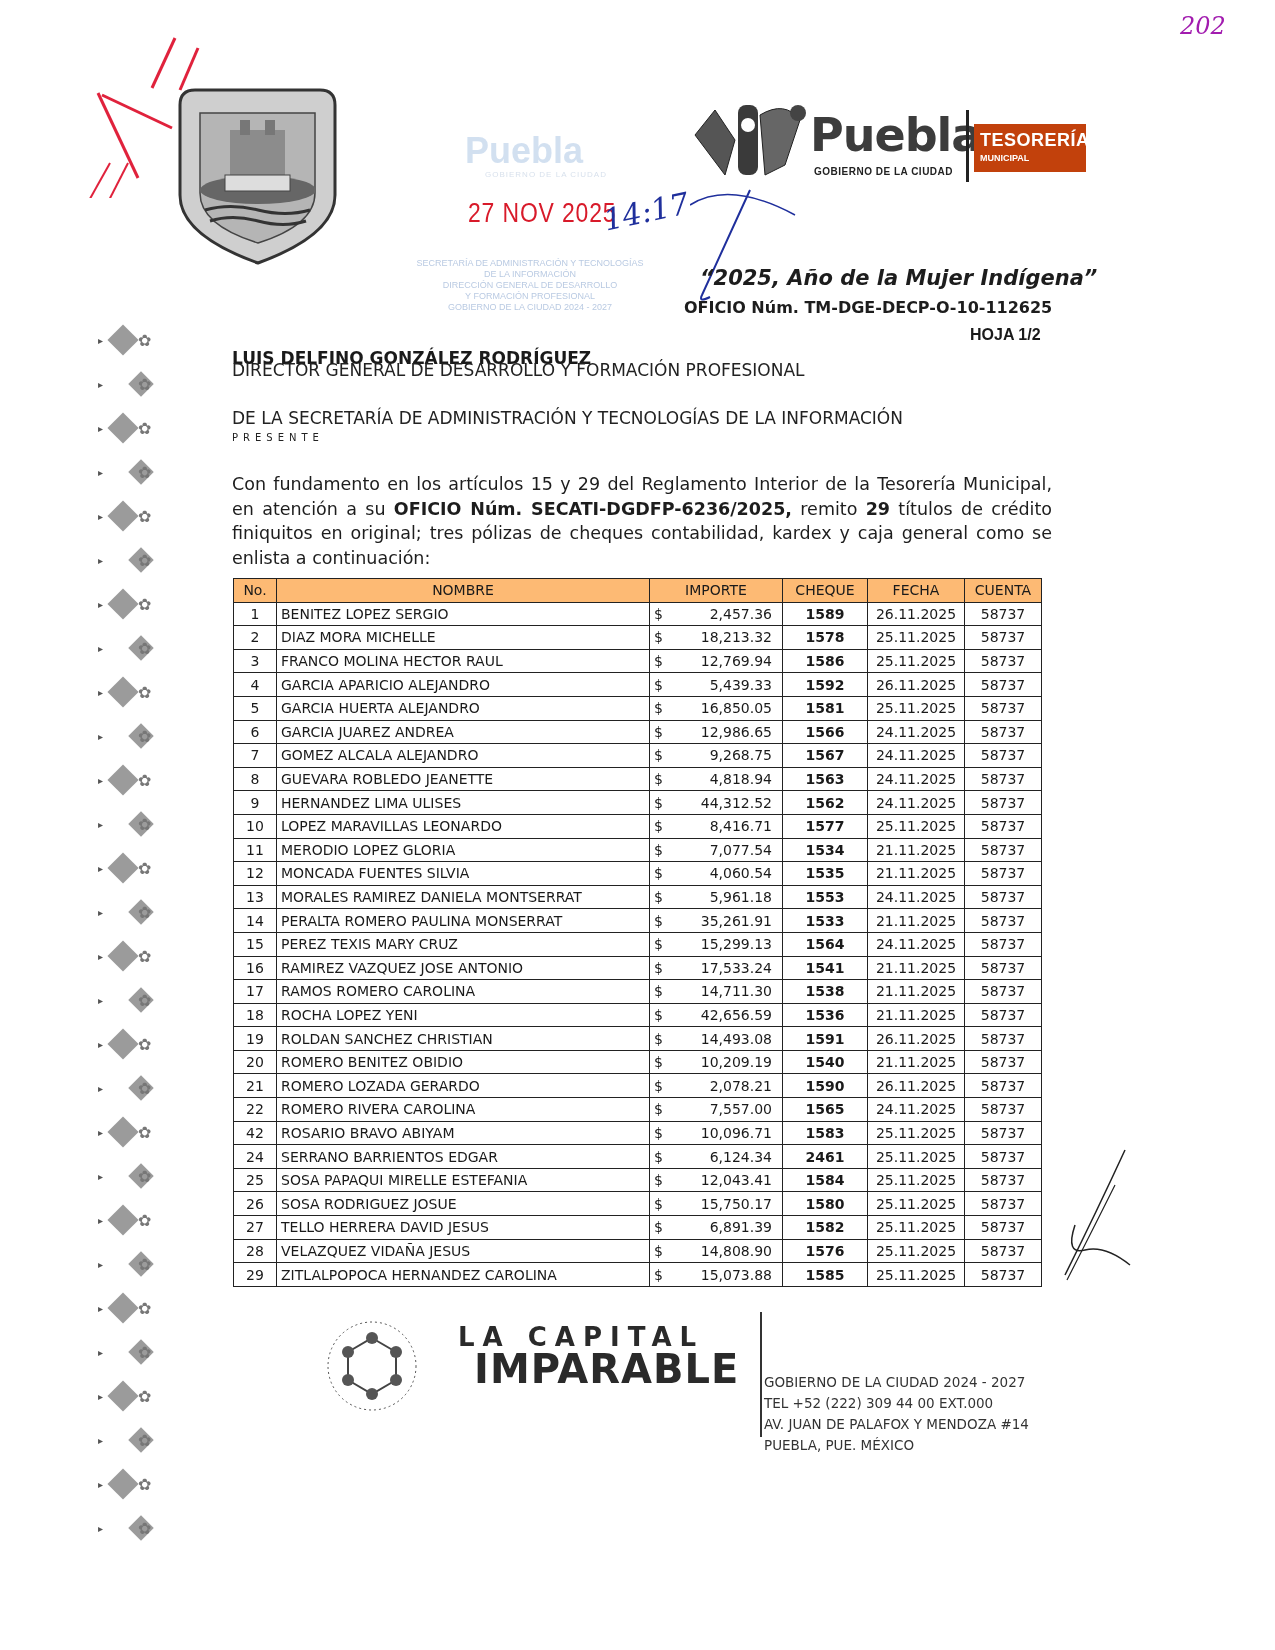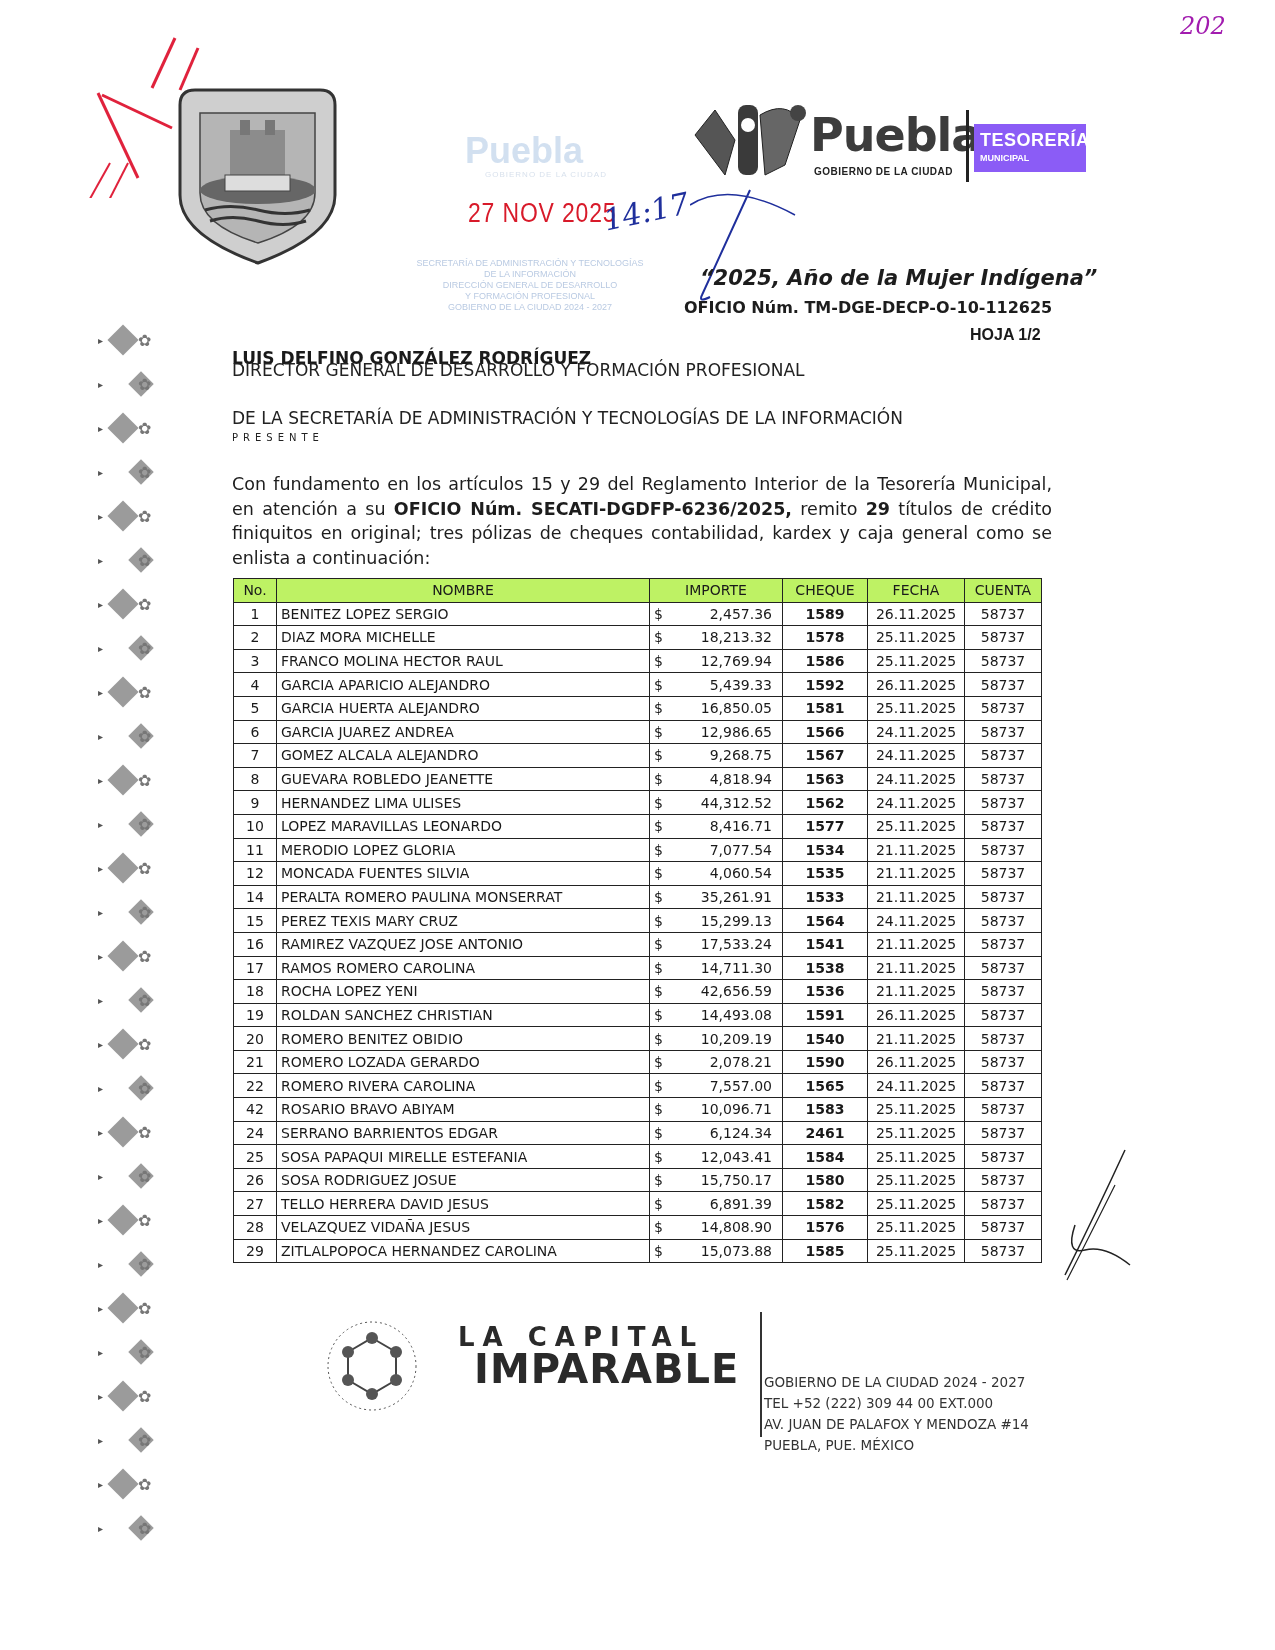--- a/index.html
+++ b/index.html
@@ -24,21 +24,21 @@
   
   .wm-logo { left:365px; top:120px; width:320px; height:65px; opacity:.35; }
   .wm-logo .wtext { position:absolute; left:100px; top:10px; font-size:36px; color:#7fa7d6; font-weight:bold; }
   .wm-logo .wsub { position:absolute; left:120px; top:50px; font-size:8px; color:#8da7c9; letter-spacing:1px; }
 
   
   .puebla-icon { left:690px; top:95px; width:125px; height:90px; }
   .puebla-word { left:810px; top:108px; font-size:46px; font-weight:bold; color:#3c3c3c; letter-spacing:-1px; font-family:"DejaVu Sans", sans-serif; }
   .puebla-sub { left:814px; top:166px; font-size:10px; font-weight:bold; color:#222; letter-spacing:.5px; }
   .header-vline { left:966px; top:110px; width:3px; height:72px; background:#222; }
-  .tesoreria-box { left:974px; top:124px; width:112px; height:48px; background:#8b5cf6; color:#fff; }
+  .tesoreria-box { left:974px; top:124px; width:112px; height:48px; background:#c2410c; color:#fff; }
   .tesoreria-box .t1 { position:absolute; left:6px; top:6px; font-size:18px; font-weight:bold; letter-spacing:.5px; }
   .tesoreria-box .t2 { position:absolute; left:6px; top:29px; font-size:9px; font-weight:bold; }
 
   
   .stamp-date { left:468px; top:198px; font-size:27px; color:#d81a2a; font-family:"Liberation Sans Narrow","Liberation Sans", sans-serif; letter-spacing:1px; transform:scaleX(.85); transform-origin:left; }
   .stamp-time { left:603px; top:194px; font-size:30px; color:#1f2f9c; font-family:"DejaVu Serif", serif; font-style:italic; transform:rotate(-12deg); }
   .stamp-faded { left:365px; top:258px; width:330px; height:75px; color:#8aa6cf; font-size:9px; line-height:11px; text-align:center; opacity:.6; }
   .signature-line { left:690px; top:185px; width:110px; height:120px; }
 
   
@@ -53,21 +53,21 @@
   .addr-l2 { top:408px; }
   .addr-l3 { top:432px; letter-spacing:5px; font-size:10px; }
 
   
   .body-para { left:232px; top:472px; width:820px; font-size:17.5px; line-height:24.5px; font-family:"DejaVu Sans", sans-serif; color:#1d1d1d; text-align:justify; }
   .body-para b { font-weight:bold; }
 
   
   .tbl { left:233px; top:578px; border-collapse:collapse; font-family:"DejaVu Sans", sans-serif; font-size:14px; }
   .tbl th, .tbl td { border:1.6px solid #222; padding:0 4px; height:22.6px; white-space:nowrap; }
-  .tbl th { font-weight:normal; background:#bef264; font-size:14px; }
+  .tbl th { font-weight:normal; background:#fdba74; font-size:14px; }
   .tbl td.no { text-align:center; width:34px; }
   .tbl td.nm { width:364px; text-align:left; }
   .tbl td.imp { width:124px; }
   .tbl td.imp .cur { float:left; }
   .tbl td.imp .val { float:right; padding-right:6px; }
   .tbl td.chq { width:76px; text-align:center; font-weight:bold; }
   .tbl td.fec { width:88px; text-align:center; }
   .tbl td.cta { width:68px; text-align:center; }
 
   
@@ -426,20 +426,31 @@
       </tr>
       <tr>
         <td class="no">12</td>
         <td class="nm">MONCADA FUENTES SILVIA</td>
         <td class="imp">
           <span class="cur">$</span>
           <span class="val">4,060.54</span>
         </td>
         <td class="chq">1535</td>
         <td class="fec">21.11.2025</td>
+        <td class="cta">58737</td>
+      </tr>
+      <tr>
+        <td class="no">13</td>
+        <td class="nm">MORALES RAMIREZ DANIELA MONTSERRAT</td>
+        <td class="imp">
+          <span class="cur">$</span>
+          <span class="val">5,961.18</span>
+        </td>
+        <td class="chq">1553</td>
+        <td class="fec">24.11.2025</td>
         <td class="cta">58737</td>
       </tr>
       <tr>
         <td class="no">14</td>
         <td class="nm">PERALTA ROMERO PAULINA MONSERRAT</td>
         <td class="imp">
           <span class="cur">$</span>
           <span class="val">35,261.91</span>
         </td>
         <td class="chq">1533</td>

